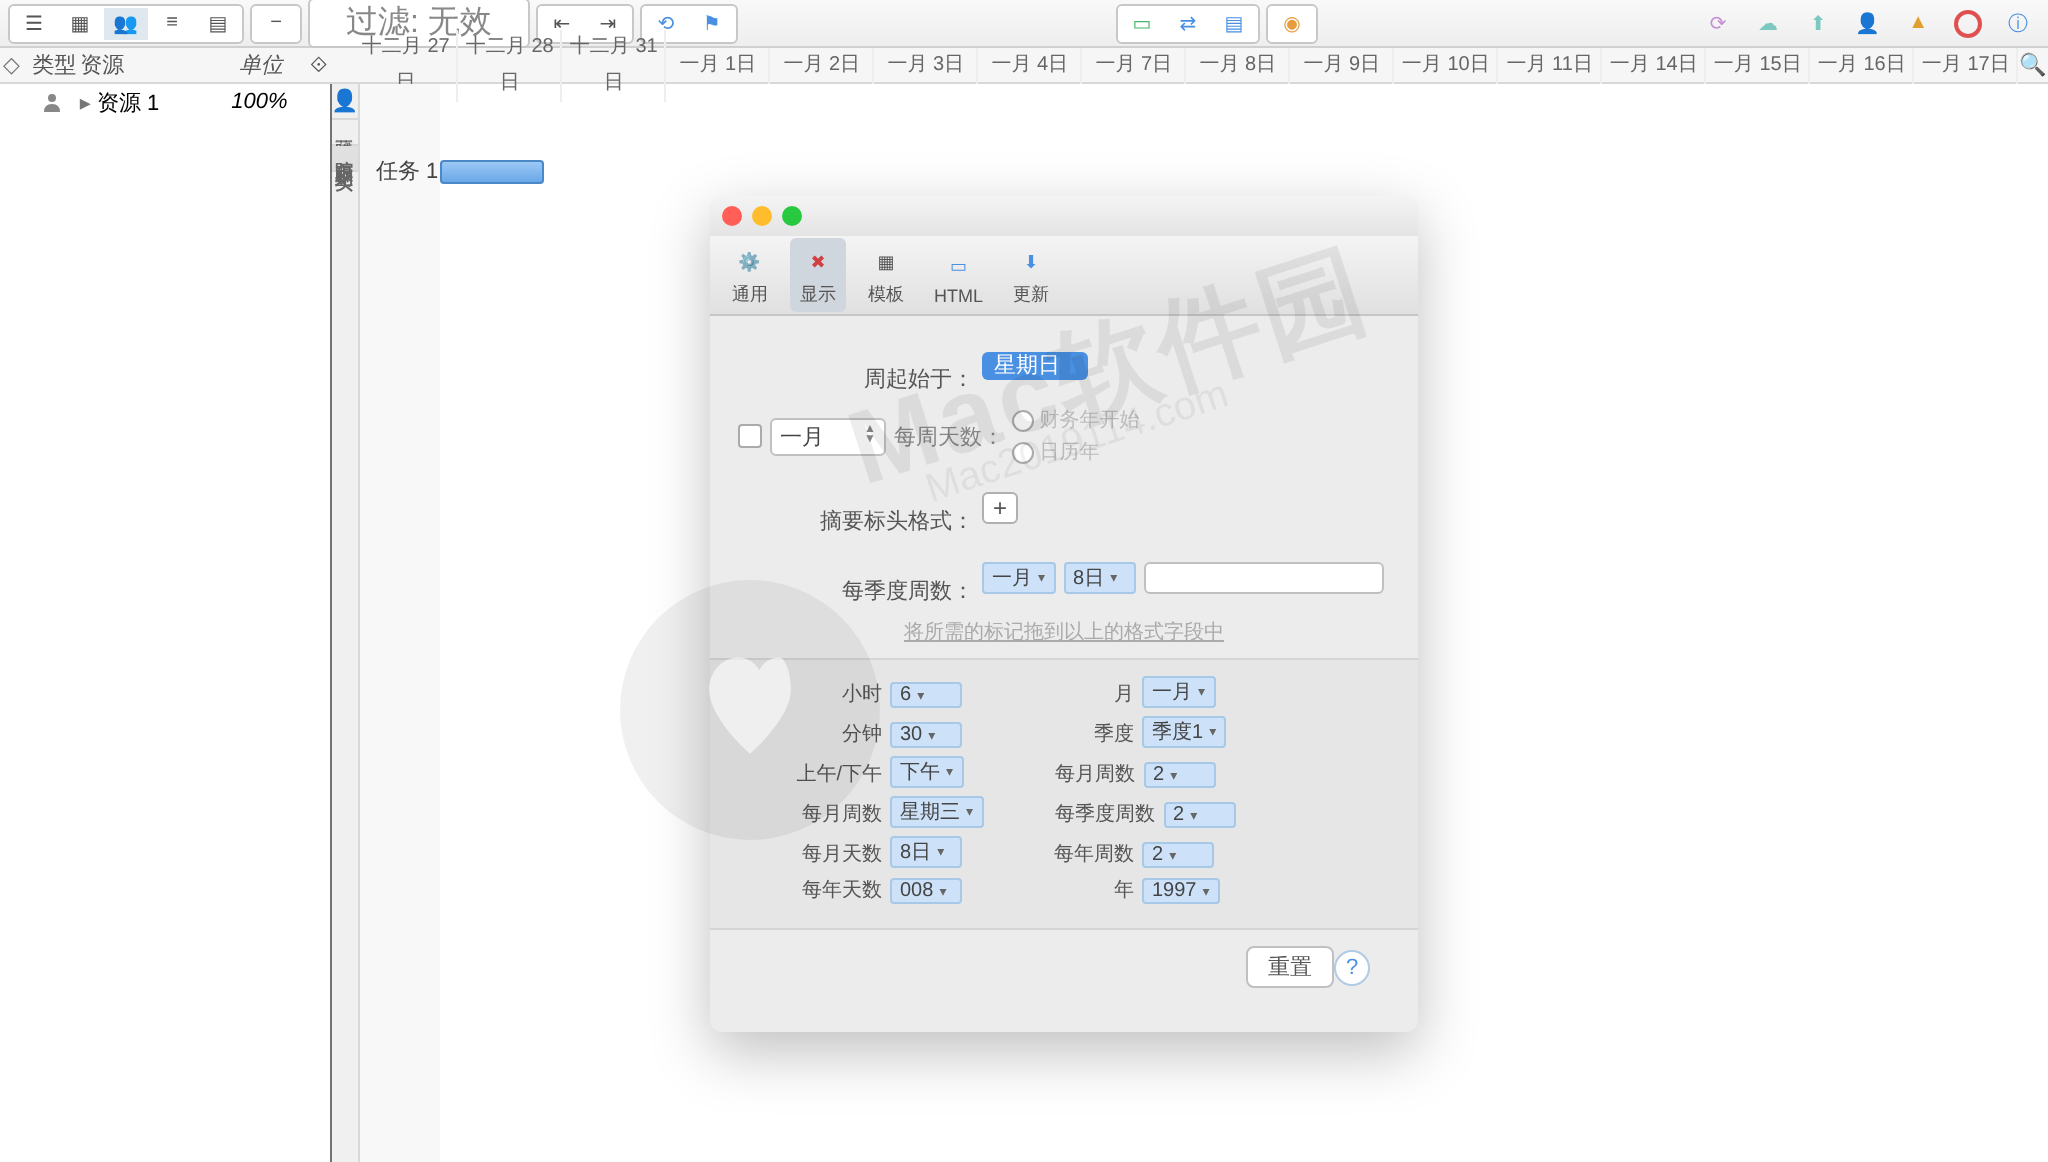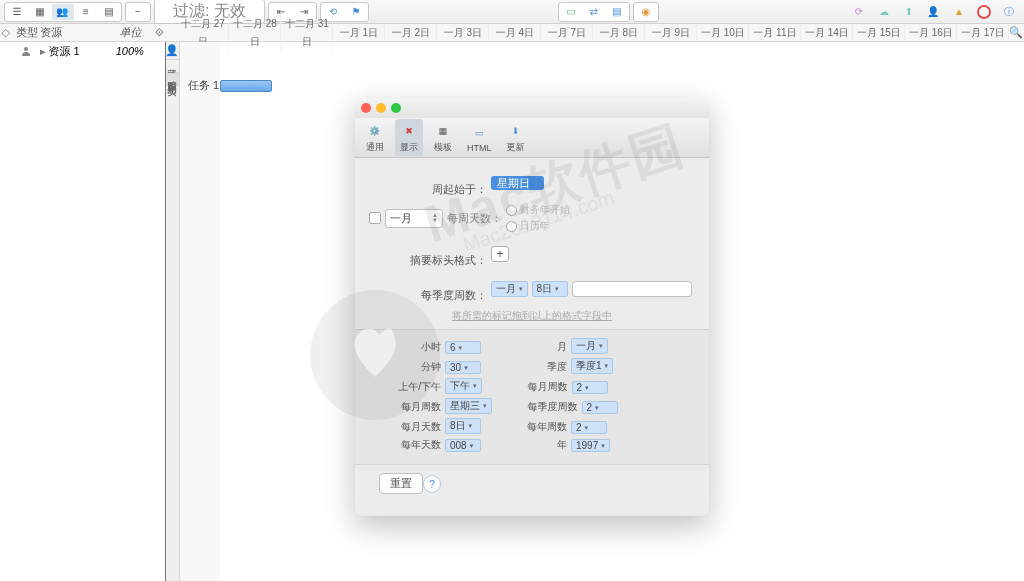--- a/index.html
+++ b/index.html
@@ -68,21 +68,21 @@
 .checkbox-box { width: 12px; height: 12px; border: 1px solid #aaa; border-radius: 2px; background: #fff; display: inline-block; vertical-align: middle; }
 .radio-box { width: 11px; height: 11px; border: 1px solid #aaa; border-radius: 50%; background: #fff; display: inline-block; vertical-align: middle; }
 
 .grid-section { background: #e6e6e6; border-top: 1px solid #d4d4d4; border-bottom: 1px solid #d4d4d4; padding: 8px 14px; margin: 6px -14px 8px -14px; }
 .grid-row { display: flex; align-items: flex-end; margin-bottom: 4px; }
 .grid-label { width: 72px; text-align: right; font-size: 10px; color: #555; margin-right: 4px; }
 .grid-val { background: #cde2f8; border: 1px solid #a8c8e8; border-radius: 2px; padding: 0 4px; font-size: 10px; color: #444; min-width: 36px; display: inline-flex; align-items: center; }
 .grid-val .dd { font-size: 7px; margin-left: 3px; color: #666; }
 .col-gap { width: 14px; }
 
-.modal-footer { display: flex; align-items: center; justify-content: flex-start; padding: 0 10px 10px 10px; }
+.modal-footer { display: flex; align-items: center; justify-content: flex-end; padding: 0 10px 10px 10px; }
 .reset-btn { border: 1px solid #c0c0c0; background: #fff; border-radius: 4px; padding: 2px 10px; font-size: 11px; color: #555; }
 .help-btn { width: 18px; height: 18px; border-radius: 50%; border: 1px solid #b0cbe4; color: #4a90e2; display: flex; align-items: center; justify-content: center; font-size: 11px; background: #fff; }
 
 
 .watermark-big { position: absolute; left: 420px; top: 150px; font-size: 52px; font-weight: bold; color: rgba(0,0,0,0.07); transform: rotate(-18deg); pointer-events: none; z-index: 200; letter-spacing: 2px; }
 .watermark-sub { position: absolute; left: 460px; top: 210px; font-size: 20px; color: rgba(0,0,0,0.06); transform: rotate(-18deg); pointer-events: none; z-index: 200; }
 .watermark-circle { position: absolute; left: 310px; top: 290px; width: 130px; height: 130px; border-radius: 50%; background: rgba(0,0,0,0.06); display: flex; align-items: center; justify-content: center; pointer-events: none; z-index: 200; }
 .watermark-circle svg { width: 70px; height: 70px; opacity: 0.6; }
 
 .long-input { background: #fff; border: 1px solid #c0c0c0; border-radius: 3px; height: 16px; flex: 1; max-width: 120px; }

